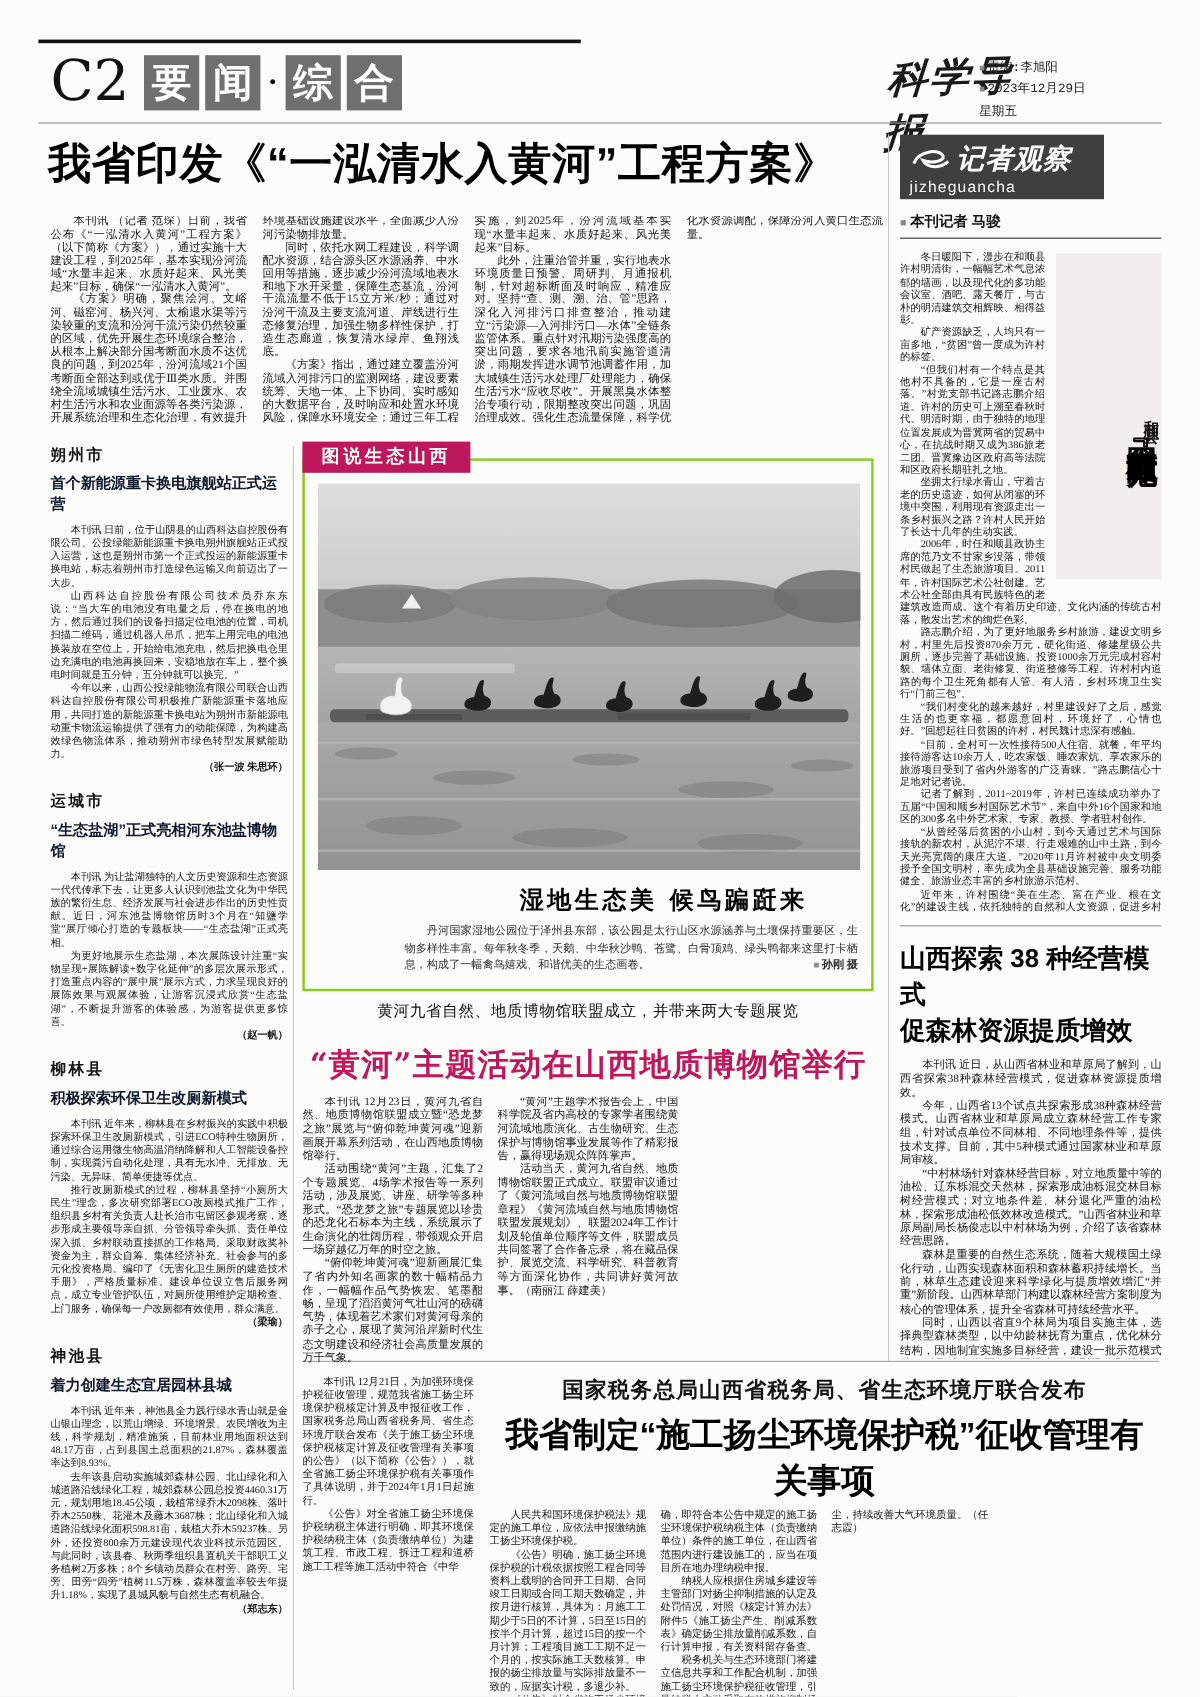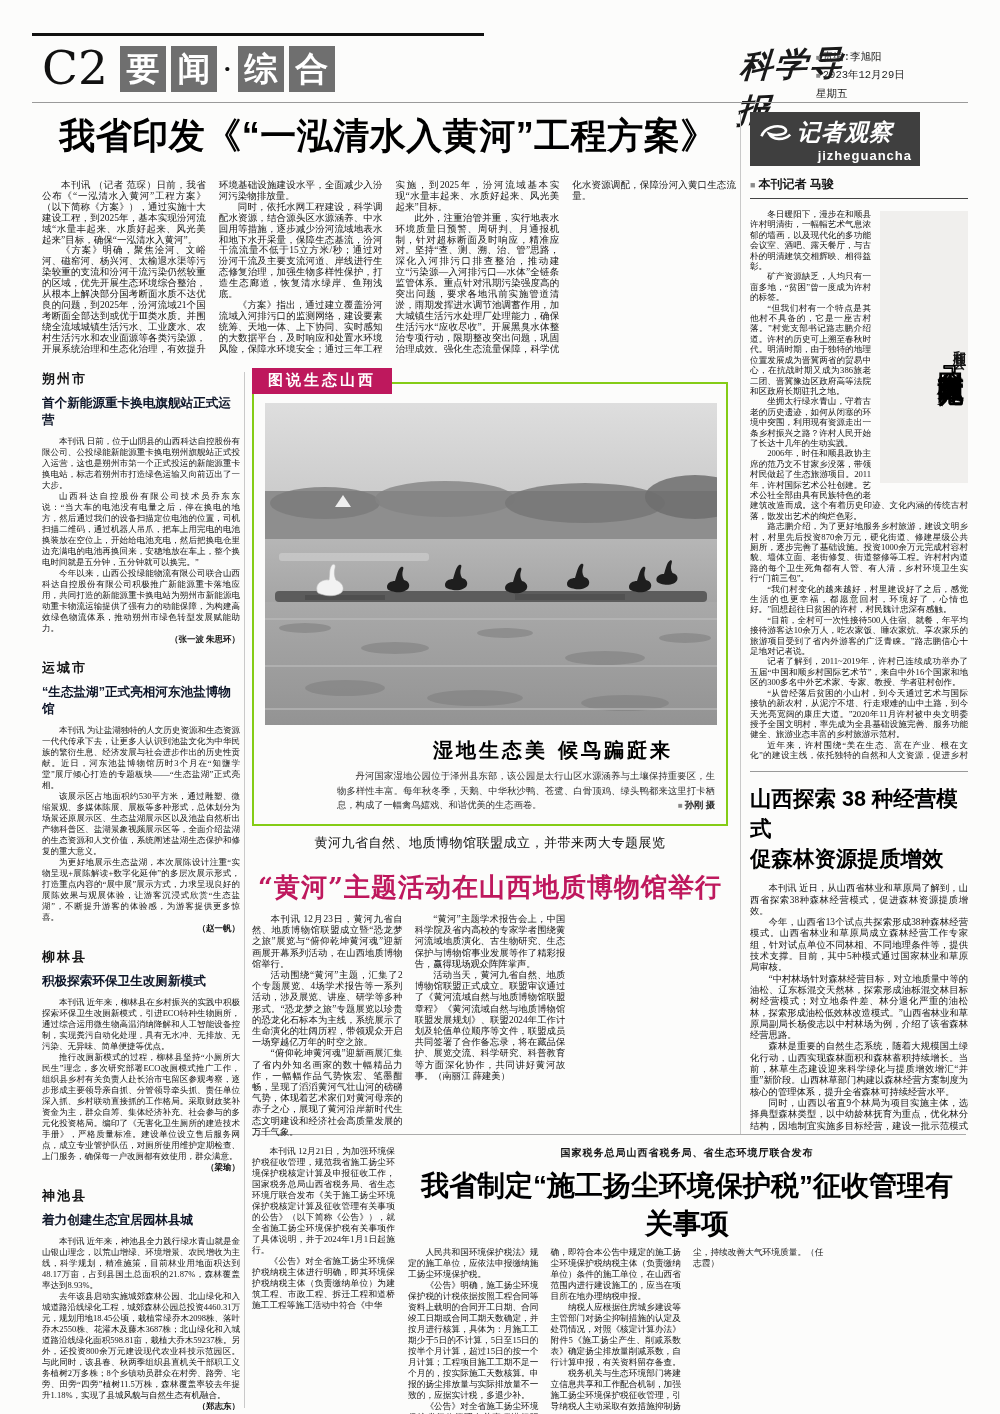--- a/index.html
+++ b/index.html
@@ -16,37 +16,37 @@
   .secboxes { left:120px; top:46px; display:flex; align-items:center; gap:5px; }
   .secbox { width:46px; height:46px; background:#6f6f6f; color:#fff; font-family:"Liberation Sans",sans-serif;
             font-weight:bold; font-size:33px; display:flex; align-items:center; justify-content:center; }
   .secdot { color:#111; font-size:26px; font-weight:bold; padding:0 1px; }
   .masthead { left:738px; top:42px; width:128px; font-family:"DejaVu Serif",serif; font-style:italic;
               font-weight:bold; font-size:33px; letter-spacing:2px; transform:rotate(-2deg) skewX(-6deg); color:#1a1a1a; }
   .hdr-meta { left:816px; top:48px; width:100px; font-family:Liberation Mono, monospace; font-size:10.5px; line-height:1.75; color:#222; }
   .hdr-meta .sq { color:#888; font-size:8px; margin-right:2px; }
   .hdr-rule { left:32px; top:102px; width:936px; height:1px; background:#9a9a9a; }
   
-  .lead-head { left:40px; top:114px; width:696px; text-align:center; font-family:"Liberation Sans",sans-serif;
+  .lead-head { left:40px; top:114px; width:696px; font-family:"Liberation Sans",sans-serif;
                font-weight:900; font-size:36px; letter-spacing:0.5px; line-height:1.2; color:#000; }
   .lead-body { left:42px; top:180px; width:694px; height:184px; overflow:hidden;
                column-count:4; column-gap:13px; column-fill:auto;
                font-size:9.5px; line-height:10.9px; text-align:justify; }
   .bp { text-indent:2em; }
   
   .vdiv1 { left:740px; top:112px; width:1px; height:1022px; background:#c9c9c9; }
   .vdiv2 { left:244px; top:372px; width:1px; height:1036px; background:#c9c9c9; }
   .hdiv-bottom { left:252px; top:1134px; width:714px; height:1px; background:#aaa; }
   
   .rail { left:750px; top:112px; width:218px; height:1020px; overflow:hidden; }
   .obs-logo { width:170px; height:54px; background:#3f3f3f; color:#fff; padding:4px 8px 3px;
               display:flex; flex-direction:column; justify-content:center; }
   .obs-logo-row { display:flex; align-items:center; gap:5px; }
   .obs-logo-cn { font-family:"DejaVu Serif",serif; font-style:italic; font-weight:bold; font-size:23px; letter-spacing:1px; }
-  .obs-logo-py { font-family:"Liberation Sans",sans-serif; font-weight:bold; font-size:13px; text-align:right; letter-spacing:1px; }
+  .obs-logo-py { font-family:"Liberation Sans",sans-serif; font-weight:normal; font-size:13px; text-align:left; letter-spacing:1px; }
   .obs-byline { margin-top:10px; padding-bottom:5px; border-bottom:1px solid #444;
                 font-family:"Liberation Sans",sans-serif; font-weight:bold; font-size:12px; }
   .obs-byline .sq { color:#8a8a8a; font-size:9px; margin-right:3px; }
   .obs-body { margin-top:10px; height:552px; overflow:hidden; font-size:8.6px; line-height:10.4px; text-align:justify; }
   .v-head { float:right; width:88px; height:272px; margin:2px 0 8px 9px; background:#f0efed;
             writing-mode:vertical-rl; text-orientation:upright; display:flex; justify-content:center;
             padding:8px 4px; }
   .v-head .county { font-size:13px; font-weight:bold; letter-spacing:4px; margin-left:4px; margin-top:6px; }
   .v-head .vh-text { font-family:"DejaVu Serif",serif; font-weight:bold; font-size:26px; line-height:1; letter-spacing:1px; color:#000; }
   .rail-hr { border-top:1px solid #999; margin:10px 0 12px; clear:both; }
@@ -73,21 +73,21 @@
   .museum { left:252px; top:834px; width:476px; }
   .mus-kicker { text-align:center; font-size:13px; letter-spacing:0.5px; color:#111; }
   .mus-head { text-align:center; font-family:"DejaVu Serif",serif; font-weight:bold; font-size:26px;
               letter-spacing:1px; margin:18px 0 9px; color:#be185d; }
   .mus-body { height:228px; overflow:hidden; column-count:3; column-gap:12px; column-fill:auto;
               font-size:9.3px; line-height:11.2px; text-align:justify; }
   
   .tax { left:252px; top:1146px; width:714px; display:flex; gap:13px; }
   .tax-col1 { width:143px; height:258px; overflow:hidden; font-size:8.7px; line-height:11px; text-align:justify; flex:none; }
   .tax-main { flex:1; }
-  .tax-kicker { text-align:center; font-family:Liberation Mono, monospace; font-weight:bold; font-size:10px; letter-spacing:1px; }
+  .tax-kicker { text-align:center; font-family:Liberation Mono, monospace; font-weight:bold; font-size:18px; letter-spacing:1px; }
   .tax-head { text-align:center; font-family:"Liberation Sans",sans-serif; font-weight:900; font-size:28px;
               letter-spacing:0; margin:7px 0 4px; color:#000; }
   .tax-body { height:176px; overflow:hidden; column-count:4; column-gap:12px; column-fill:auto;
               font-size:8.7px; line-height:11px; text-align:justify; }
 </style>
 </head>
 <body>
 
 <div class="page">
 
@@ -174,21 +174,20 @@
           <p class="bp">山西科达自控股份有限公司技术员乔东东说：“当大车的电池没有电量之后，停在换电的地方，然后通过我们的设备扫描定位电池的位置，司机扫描二维码，通过机器人吊爪，把车上用完电的电池换装放在空位上，开始给电池充电，然后把换电仓里边充满电的电池再换回来，安稳地放在车上，整个换电时间就是五分钟，五分钟就可以换完。”</p>
           <p class="bp">今年以来，山西公投绿能物流有限公司联合山西科达自控股份有限公司积极推广新能源重卡落地应用，共同打造的新能源重卡换电站为朔州市新能源电动重卡物流运输提供了强有力的动能保障，为构建高效绿色物流体系，推动朔州市绿色转型发展赋能助力。</p>
         </div>
       <div class="la-byline">（张一波 朱思环）</div>
     </article>
       <article class="la">
       <div class="la-region">运城市</div>
       <h3 class="la-head">“生态盐湖”正式亮相河东池盐博物馆</h3>
       <div class="la-body">
           <p class="bp">本刊讯 为让盐湖独特的人文历史资源和生态资源一代代传承下去，让更多人认识到池盐文化为中华民族的繁衍生息、经济发展与社会进步作出的历史性贡献。近日，河东池盐博物馆历时3个月在“知鹽学堂”展厅倾心打造的专题板块——“生态盐湖”正式亮相。</p>
-          <p class="bp">该展示区占地面积约530平方米，通过雕塑、微缩景观、多媒体陈展、展板等多种形式，总体划分为场景还原展示区、生态盐湖展示区以及池盐自然析出产物科普区、盐湖景象视频展示区等，全面介绍盐湖的生态资源和人文价值，系统阐述盐湖生态保护和修复的重大意义。</p>
           <p class="bp">为更好地展示生态盐湖，本次展陈设计注重“实物呈现+展陈解读+数字化延伸”的多层次展示形式，打造重点内容的“展中展”展示方式，力求呈现良好的展陈效果与观展体验，让游客沉浸式欣赏“生态盐湖”，不断提升游客的体验感，为游客提供更多惊喜。</p>
         </div>
       <div class="la-byline">（赵一帆）</div>
     </article>
       <article class="la">
       <div class="la-region">柳林县</div>
       <h3 class="la-head">积极探索环保卫生改厕新模式</h3>
       <div class="la-body">
           <p class="bp">本刊讯 近年来，柳林县在乡村振兴的实践中积极探索环保卫生改厕新模式，引进ECO特种生物厕所，通过综合运用微生物高温消纳降解和人工智能设备控制，实现粪污自动化处理，具有无水冲、无排放、无污染、无异味、简单便捷等优点。</p>
           <p class="bp">推行改厕新模式的过程，柳林县坚持“小厕所大民生”理念，多次研究部署ECO改厕模式推广工作，组织县乡村有关负责人赴长治市屯留区参观考察，逐步形成主要领导亲自抓、分管领导牵头抓、责任单位深入抓、乡村联动直接抓的工作格局。采取财政奖补资金为主，群众自筹、集体经济补充、社会参与的多元化投资格局。编印了《无害化卫生厕所的建造技术手册》，严格质量标准。建设单位设立售后服务网点，成立专业管护队伍，对厕所使用维护定期检查、上门服务，确保每一户改厕都有效使用，群众满意。</p>

